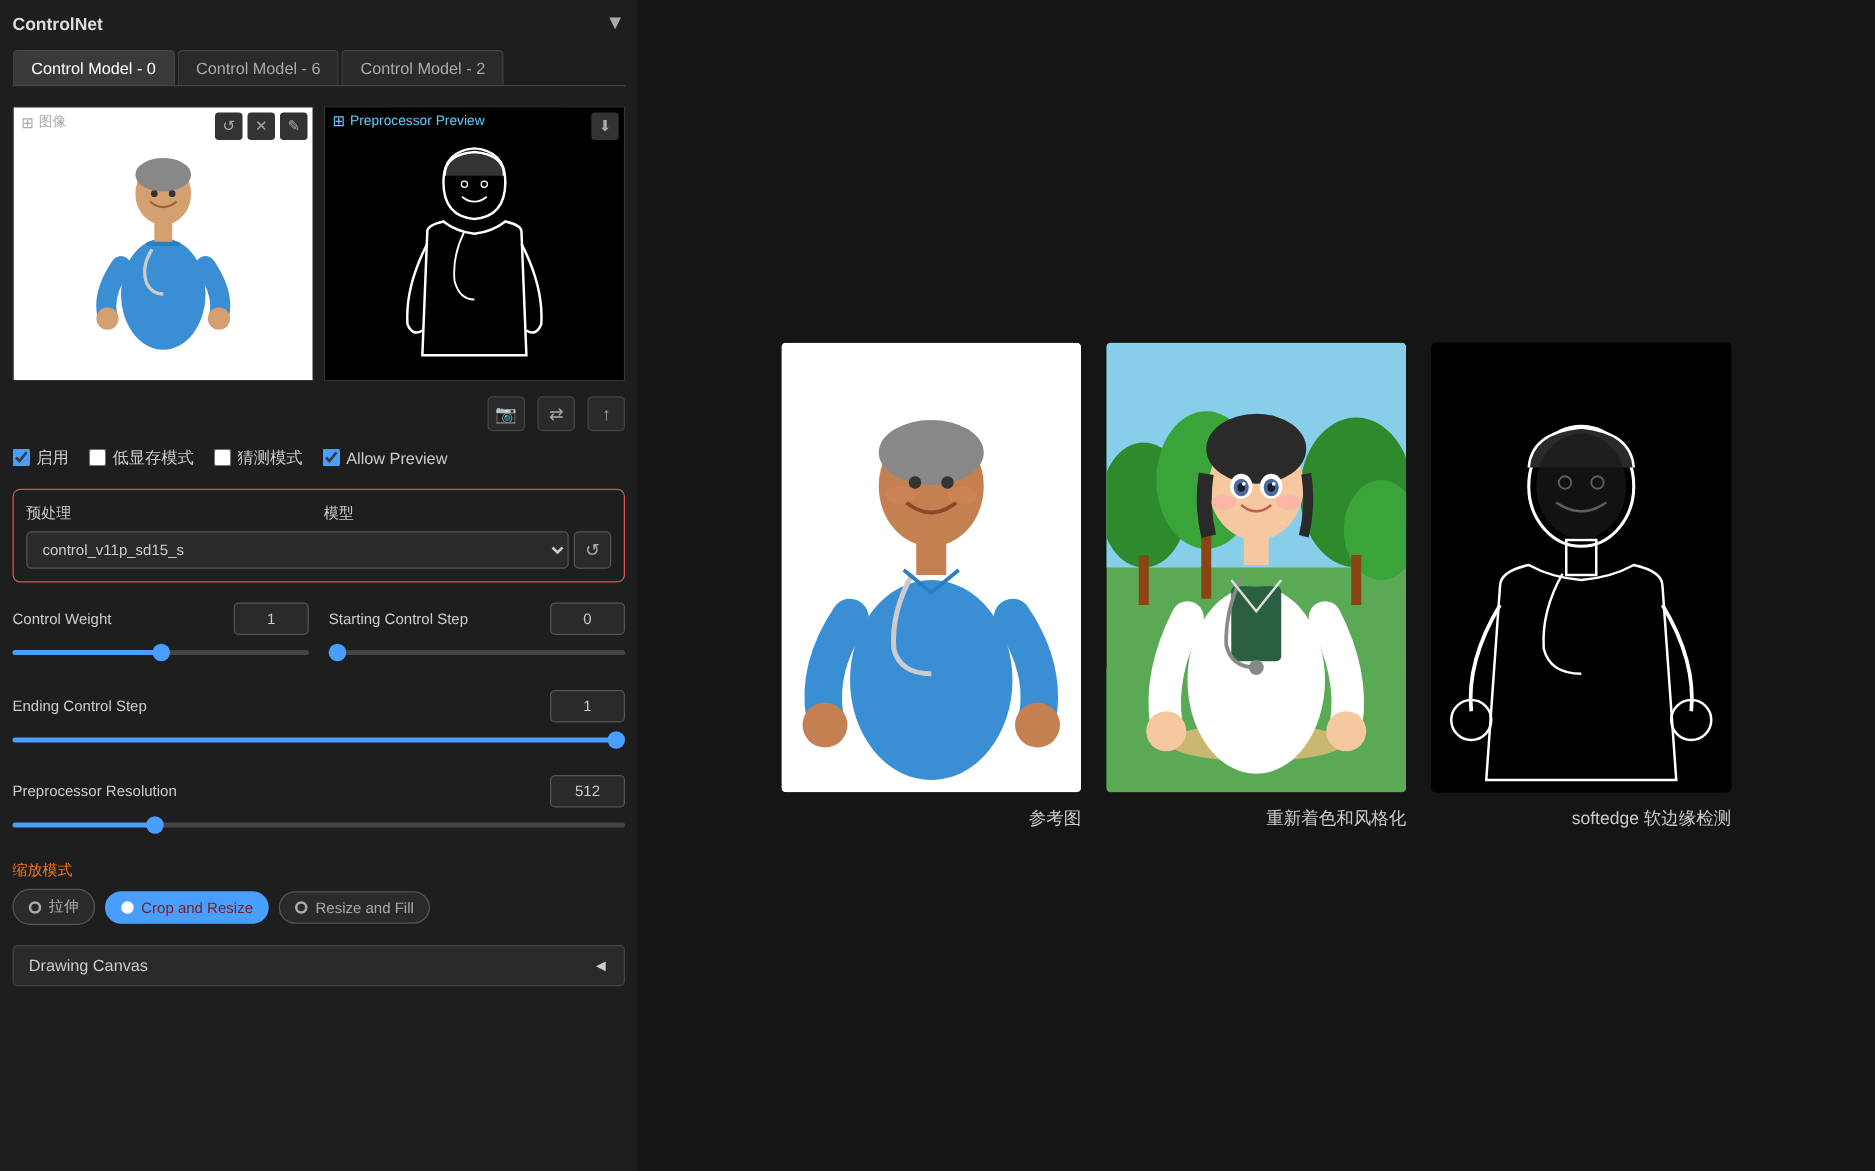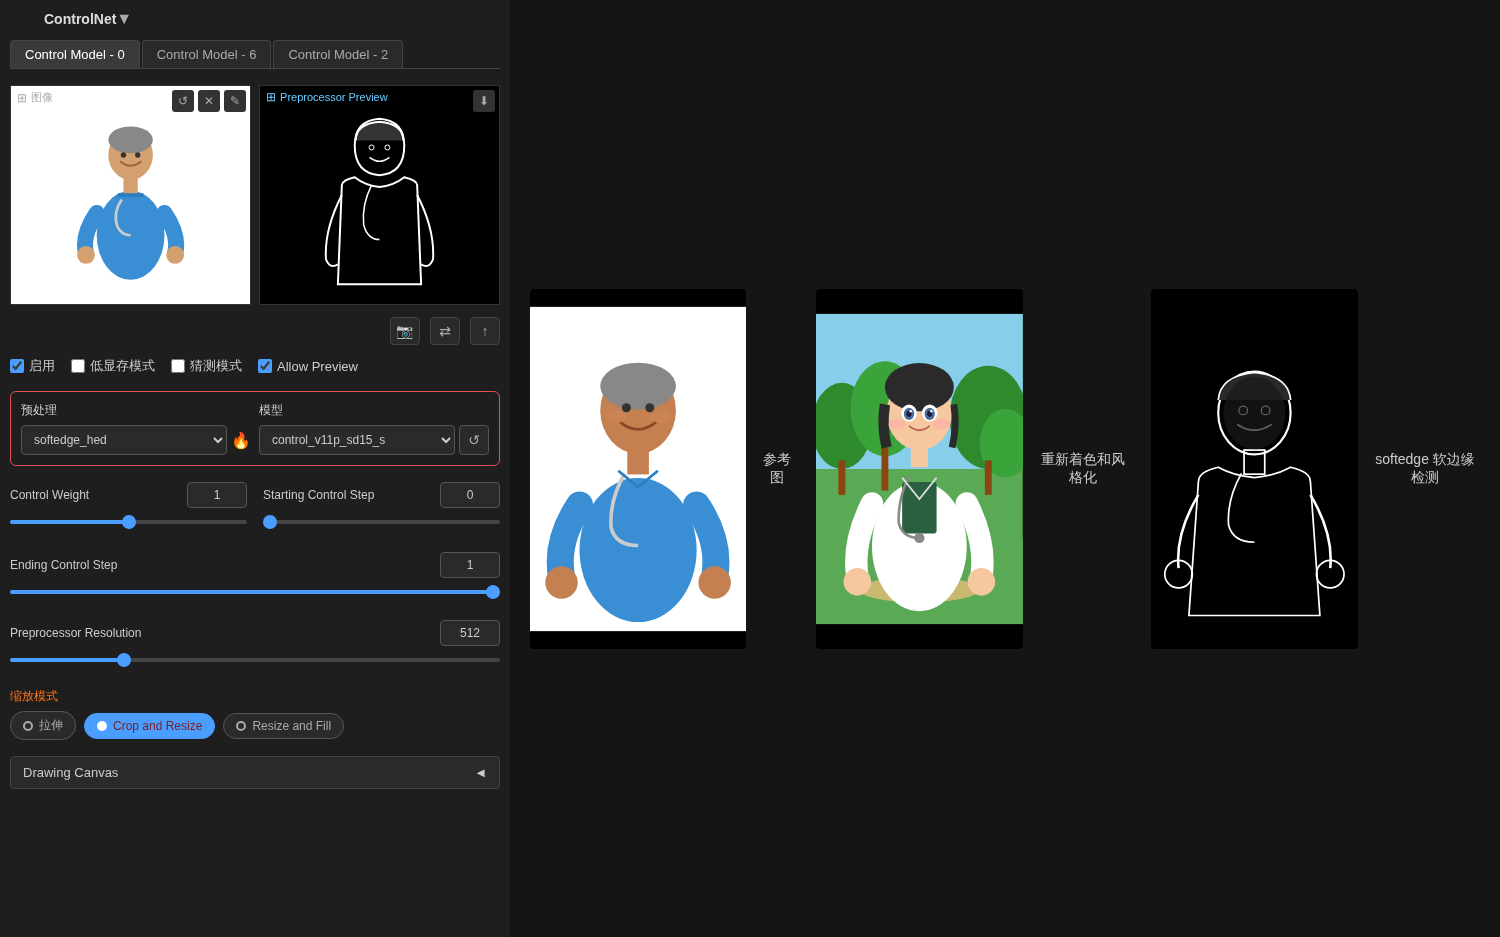--- a/index.html
+++ b/index.html
@@ -22,23 +22,23 @@
       padding: 10px;
       display: flex;
       flex-direction: column;
       gap: 8px;
       height: 937px;
       overflow-y: auto;
     }
 
     .panel-header {
       display: flex;
+      justify-content: space-between;
       align-items: center;
       margin-bottom: 4px;
-      margin-left: 34px;
     }
 
     .panel-title {
       color: #ddd;
       font-size: 14px;
       font-weight: bold;
     }
 
     .panel-arrow {
       color: #aaa;
@@ -426,21 +426,22 @@
 
     .output-images {
       display: flex;
       gap: 20px;
       justify-content: center;
       align-items: flex-start;
     }
 
     .output-image-wrap {
       display: flex;
-      align-items: center;
+      flex-direction: column;
+      align-items: flex-end;
       gap: 12px;
     }
 
     .output-image {
       width: 240px;
       height: 360px;
       background: #000;
       border-radius: 4px;
       overflow: hidden;
       display: flex;
@@ -571,30 +572,20 @@
       <span class="checkbox-label">Allow Preview</span>
     </div>
   </div>
 
   <div class="preproc-model-box">
     <div class="preproc-model-labels">
       <span class="preproc-label-left">预处理</span>
       <span class="preproc-label-right">模型</span>
     </div>
     <div class="preproc-selects-row">
-      <div class="preproc-select-wrap">
-        <select class="select-dropdown">
-          <option>softedge_hed</option>
-          <option>softedge_hedsafe</option>
-          <option>canny</option>
-          <option>depth_midas</option>
-          <option>none</option>
-        </select>
-        <span class="fire-icon">🔥</span>
-      </div>
       <div class="preproc-select-wrap">
         <select class="select-dropdown">
           <option>control_v11p_sd15_s</option>
           <option>control_v11p_sd15_canny</option>
           <option>control_v11p_sd15_depth</option>
           <option>none</option>
         </select>
         <button class="refresh-icon-btn">↺</button>
       </div>
     </div>

